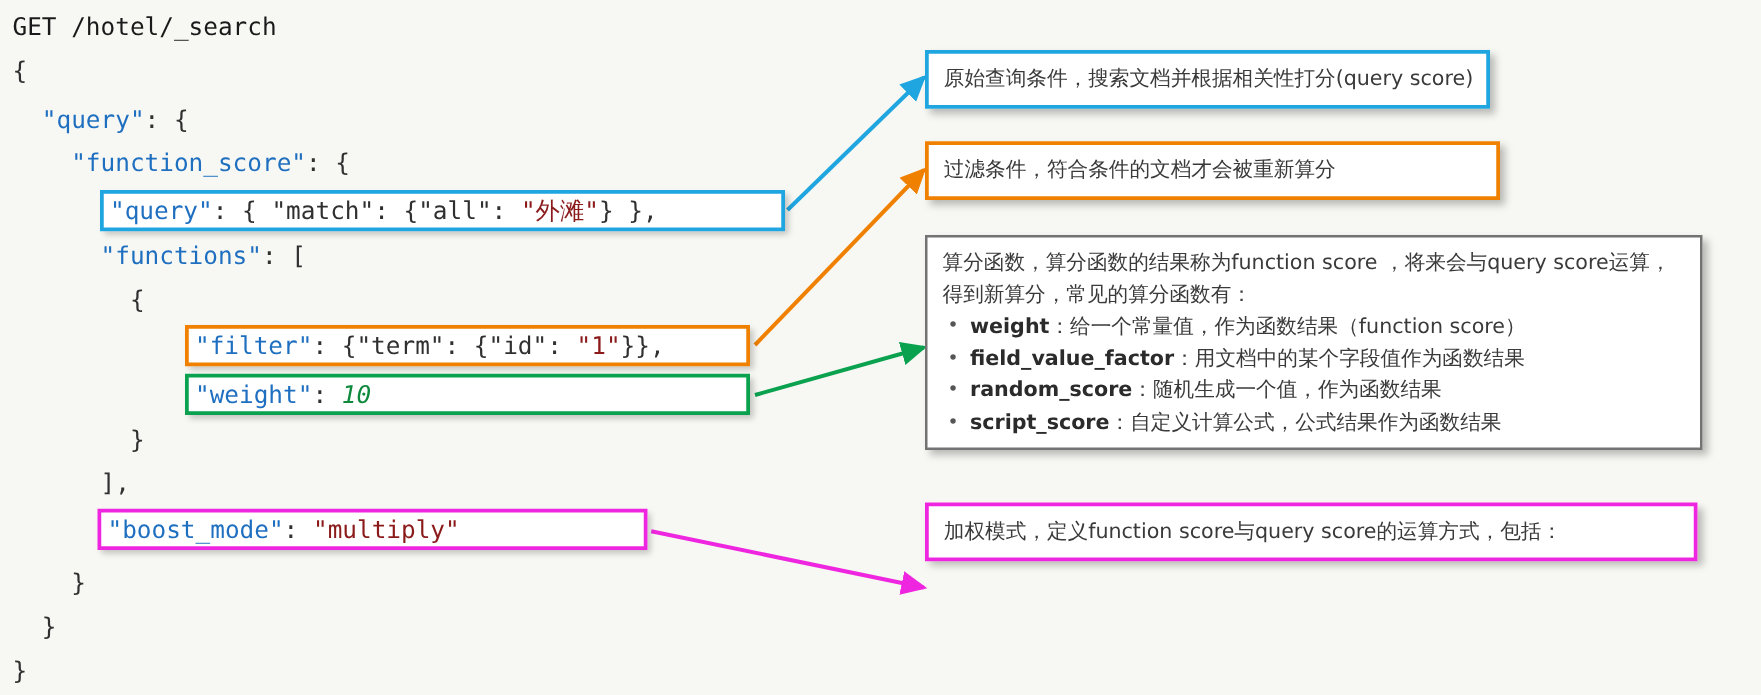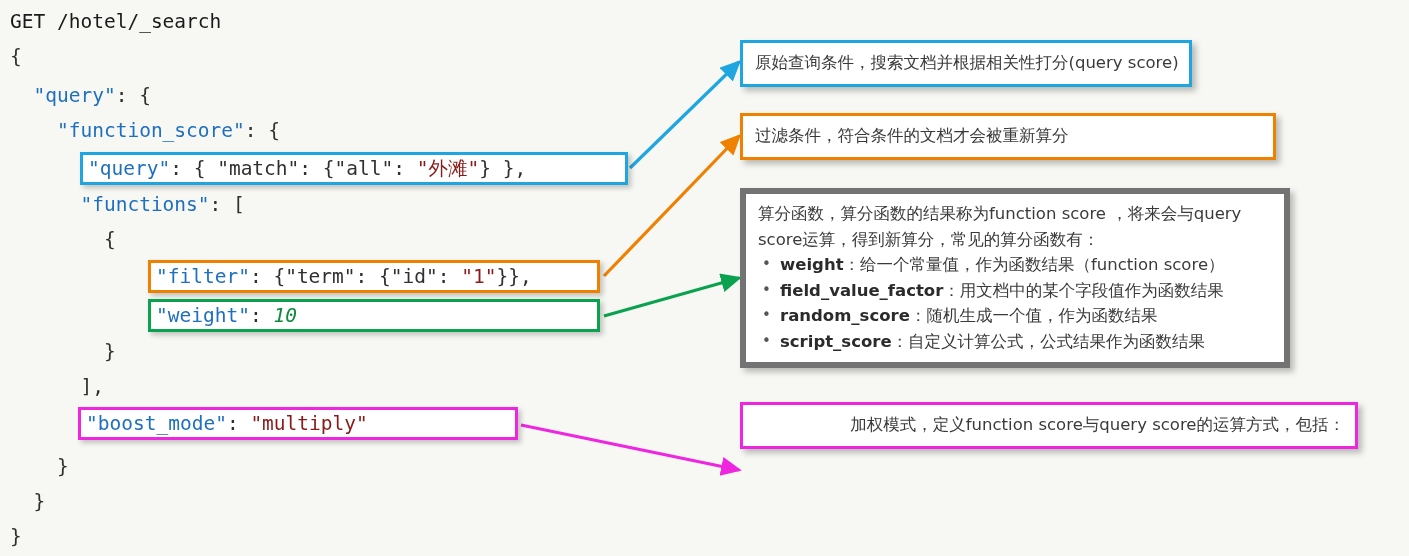--- a/index.html
+++ b/index.html
@@ -59,23 +59,23 @@
     position: absolute;
     background: #ffffff;
     box-sizing: border-box;
     box-shadow: 4px 4px 6px rgba(0,0,0,0.25);
     padding: 7px 10px 8px 12px;
     font-size: 16.5px;
     line-height: 25.5px;
     color: #3a3a3a;
   }
   #note-query  { border: 3px solid #1fa6e0; left: 740px; top: 40px;  width: 452px; }
-  #note-filter { border: 3px solid #f08000; left: 740px; top: 113px; width: 536px; }
-  #note-funcs  { border: 6px solid #737373; left: 740px; top: 188px; width: 550px; }
-  #note-boost  { border: 3px solid #ef26e0; left: 740px; top: 402px; width: 618px; text-align: right; }
+  #note-filter { border: 3px solid #f08000; left: 740px; top: 113px; width: 460px; }
+  #note-funcs  { border: 2px solid #737373; left: 740px; top: 188px; width: 622px; }
+  #note-boost  { border: 3px solid #ef26e0; left: 740px; top: 402px; width: 618px; }
 
   .note-head { display: block; }
   .note ul {
     list-style: none;
     margin: 0;
     padding: 0;
   }
   .note li {
     position: relative;
     padding-left: 22px;

